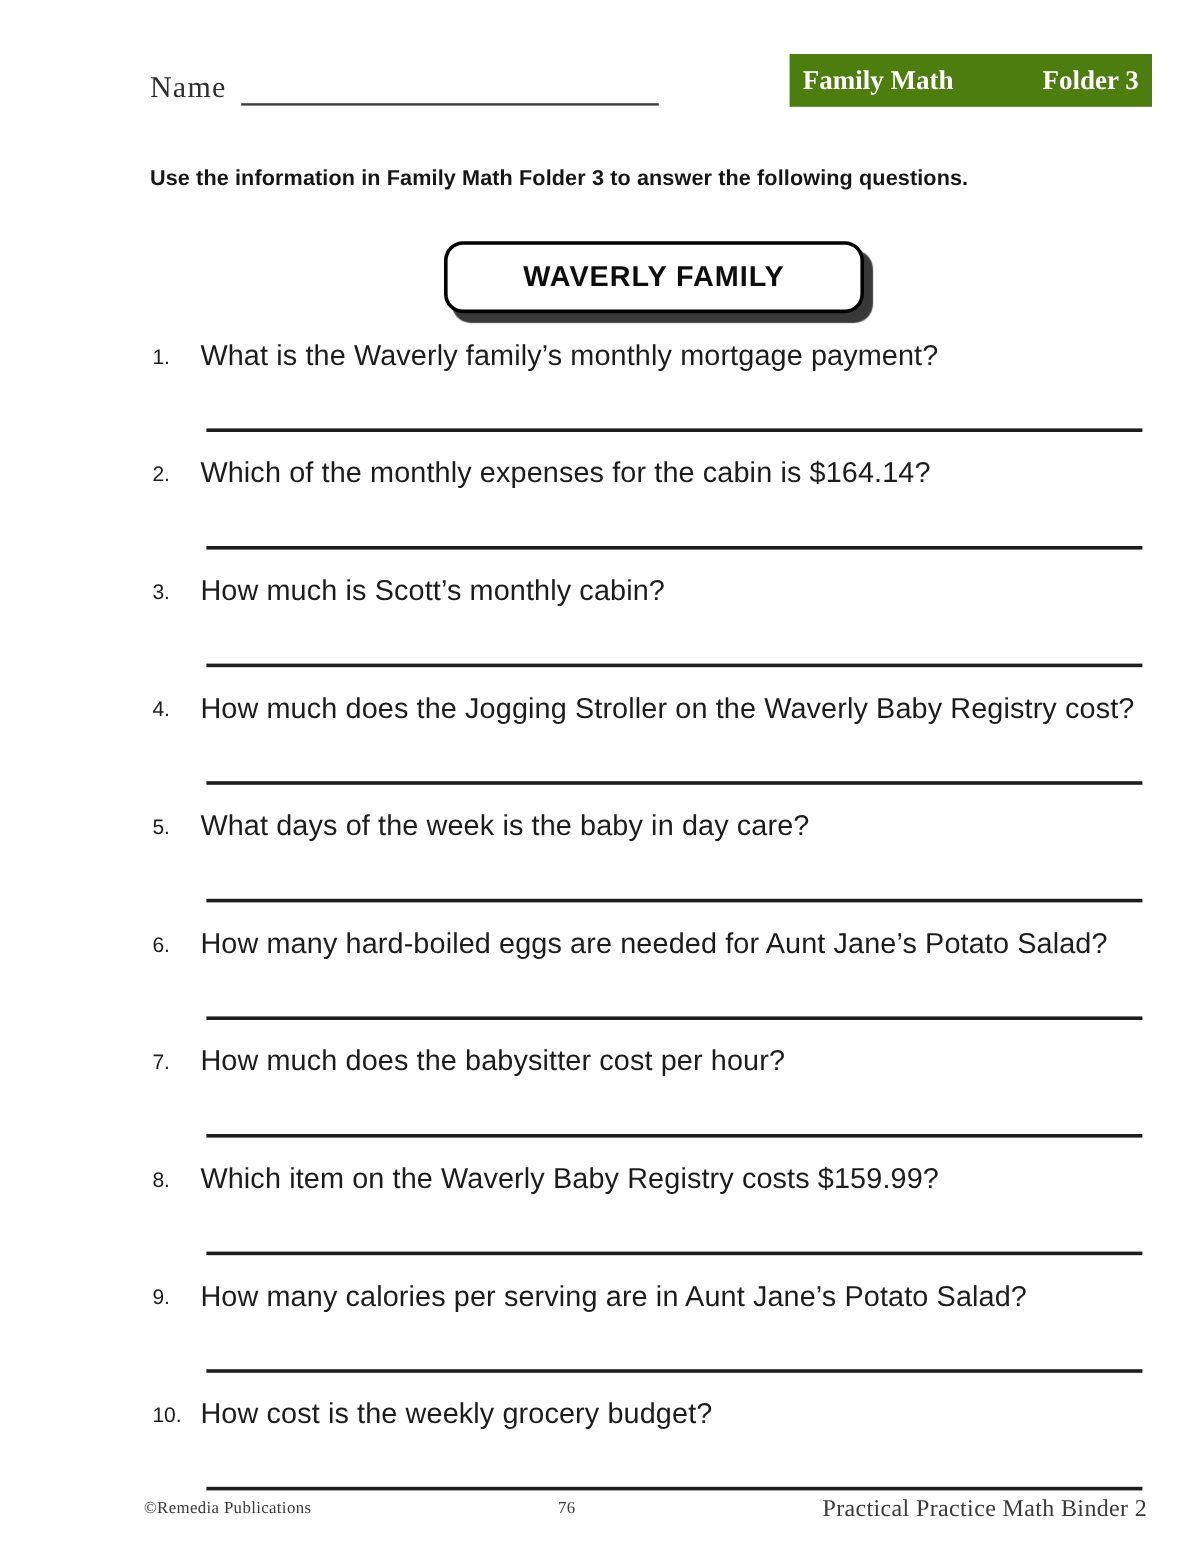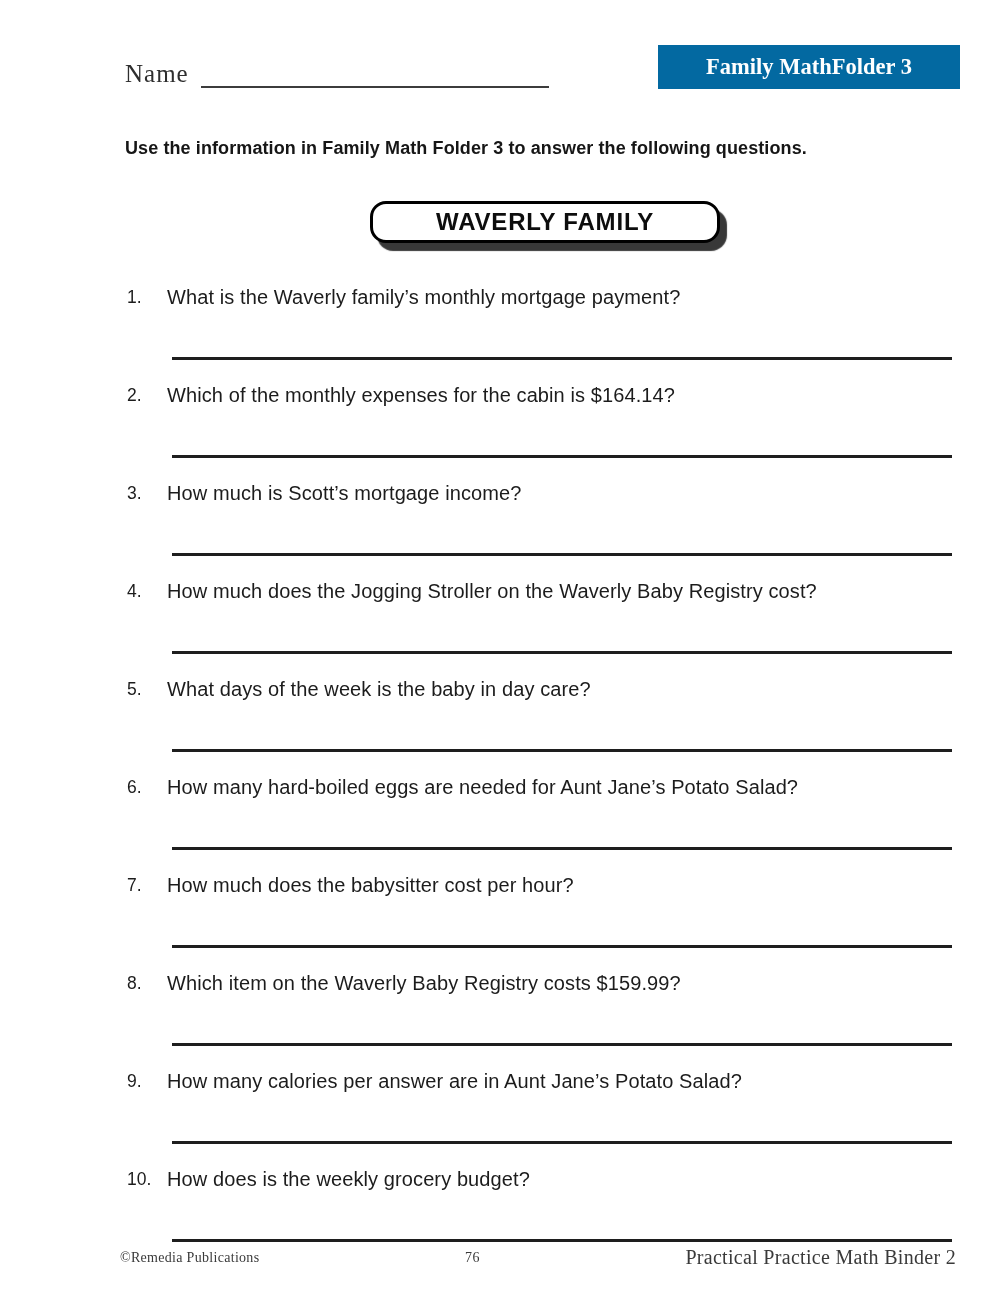--- a/index.html
+++ b/index.html
@@ -22,58 +22,58 @@
   }
   .name-line {
     width:348px; height:26px; margin-left:12px;
     border-bottom:2px solid #3c3c3c;
   }
 
   
   .header-bar {
     position:absolute; left:658px; top:45px;
     width:302px; height:44px;
-    background:#0369a1;
-    display:flex; justify-content:center; align-items:center;
+    background:#4d7c0f;
+    display:flex; justify-content:space-between; align-items:center;
     padding:0 11px;
     color:#ffffff;
     font-family:"Liberation Serif", serif;
     font-weight:bold; font-size:22.5px;
   }
 
   
   .instruction {
     position:absolute; left:125px; top:138px; width:840px;
     font-weight:bold; font-size:18px; color:#161616;
     letter-spacing:0.1px;
   }
 
   
   .title-box {
     position:absolute; left:370px; top:201px;
-    width:350px; height:42px;
+    width:350px; height:60px;
     background:#ffffff;
     border:3.5px solid #000000;
     border-radius:16px;
     box-shadow:7px 8px 1px #383838;
     display:flex; align-items:center; justify-content:center;
     font-weight:bold; font-size:24px; letter-spacing:0.8px;
     color:#0d0d0d;
   }
 
   
   .questions { position:absolute; left:0; top:285px; width:1000px; }
   .question { position:relative; height:98px; }
   .q-num {
     position:absolute; left:127px; top:0; width:38px;
     font-size:17.5px; line-height:24px; color:#1c1c1c;
   }
   .q-text {
     position:absolute; left:167px; top:0; width:790px;
-    font-size:20px; line-height:24px; color:#1c1c1c;
+    font-size:24px; line-height:24px; color:#1c1c1c;
     letter-spacing:0.1px;
   }
   .answer-line {
     position:absolute; left:172px; top:72px;
     width:780px; height:3px; background:#1e1e1e;
   }
 
   
   .footer {
     position:absolute; left:120px; top:1246px; width:836px;
@@ -113,21 +113,21 @@
     </div>
 
     <div class="question">
       <span class="q-num">2.</span>
       <span class="q-text">Which of the monthly expenses for the cabin is $164.14?</span>
       <div class="answer-line"></div>
     </div>
 
     <div class="question">
       <span class="q-num">3.</span>
-      <span class="q-text">How much is Scott’s mortgage income?</span>
+      <span class="q-text">How much is Scott’s monthly cabin?</span>
       <div class="answer-line"></div>
     </div>
 
     <div class="question">
       <span class="q-num">4.</span>
       <span class="q-text">How much does the Jogging Stroller on the Waverly Baby Registry cost?</span>
       <div class="answer-line"></div>
     </div>
 
     <div class="question">
@@ -149,27 +149,27 @@
     </div>
 
     <div class="question">
       <span class="q-num">8.</span>
       <span class="q-text">Which item on the Waverly Baby Registry costs $159.99?</span>
       <div class="answer-line"></div>
     </div>
 
     <div class="question">
       <span class="q-num">9.</span>
-      <span class="q-text">How many calories per answer are in Aunt Jane’s Potato Salad?</span>
+      <span class="q-text">How many calories per serving are in Aunt Jane’s Potato Salad?</span>
       <div class="answer-line"></div>
     </div>
 
     <div class="question">
       <span class="q-num">10.</span>
-      <span class="q-text">How does is the weekly grocery budget?</span>
+      <span class="q-text">How cost is the weekly grocery budget?</span>
       <div class="answer-line"></div>
     </div>
 
   </div>
 
   <div class="footer">
     <span class="footer-left">©Remedia Publications</span>
     <span class="footer-center">76</span>
     <span class="footer-right">Practical Practice Math Binder 2</span>
   </div>

